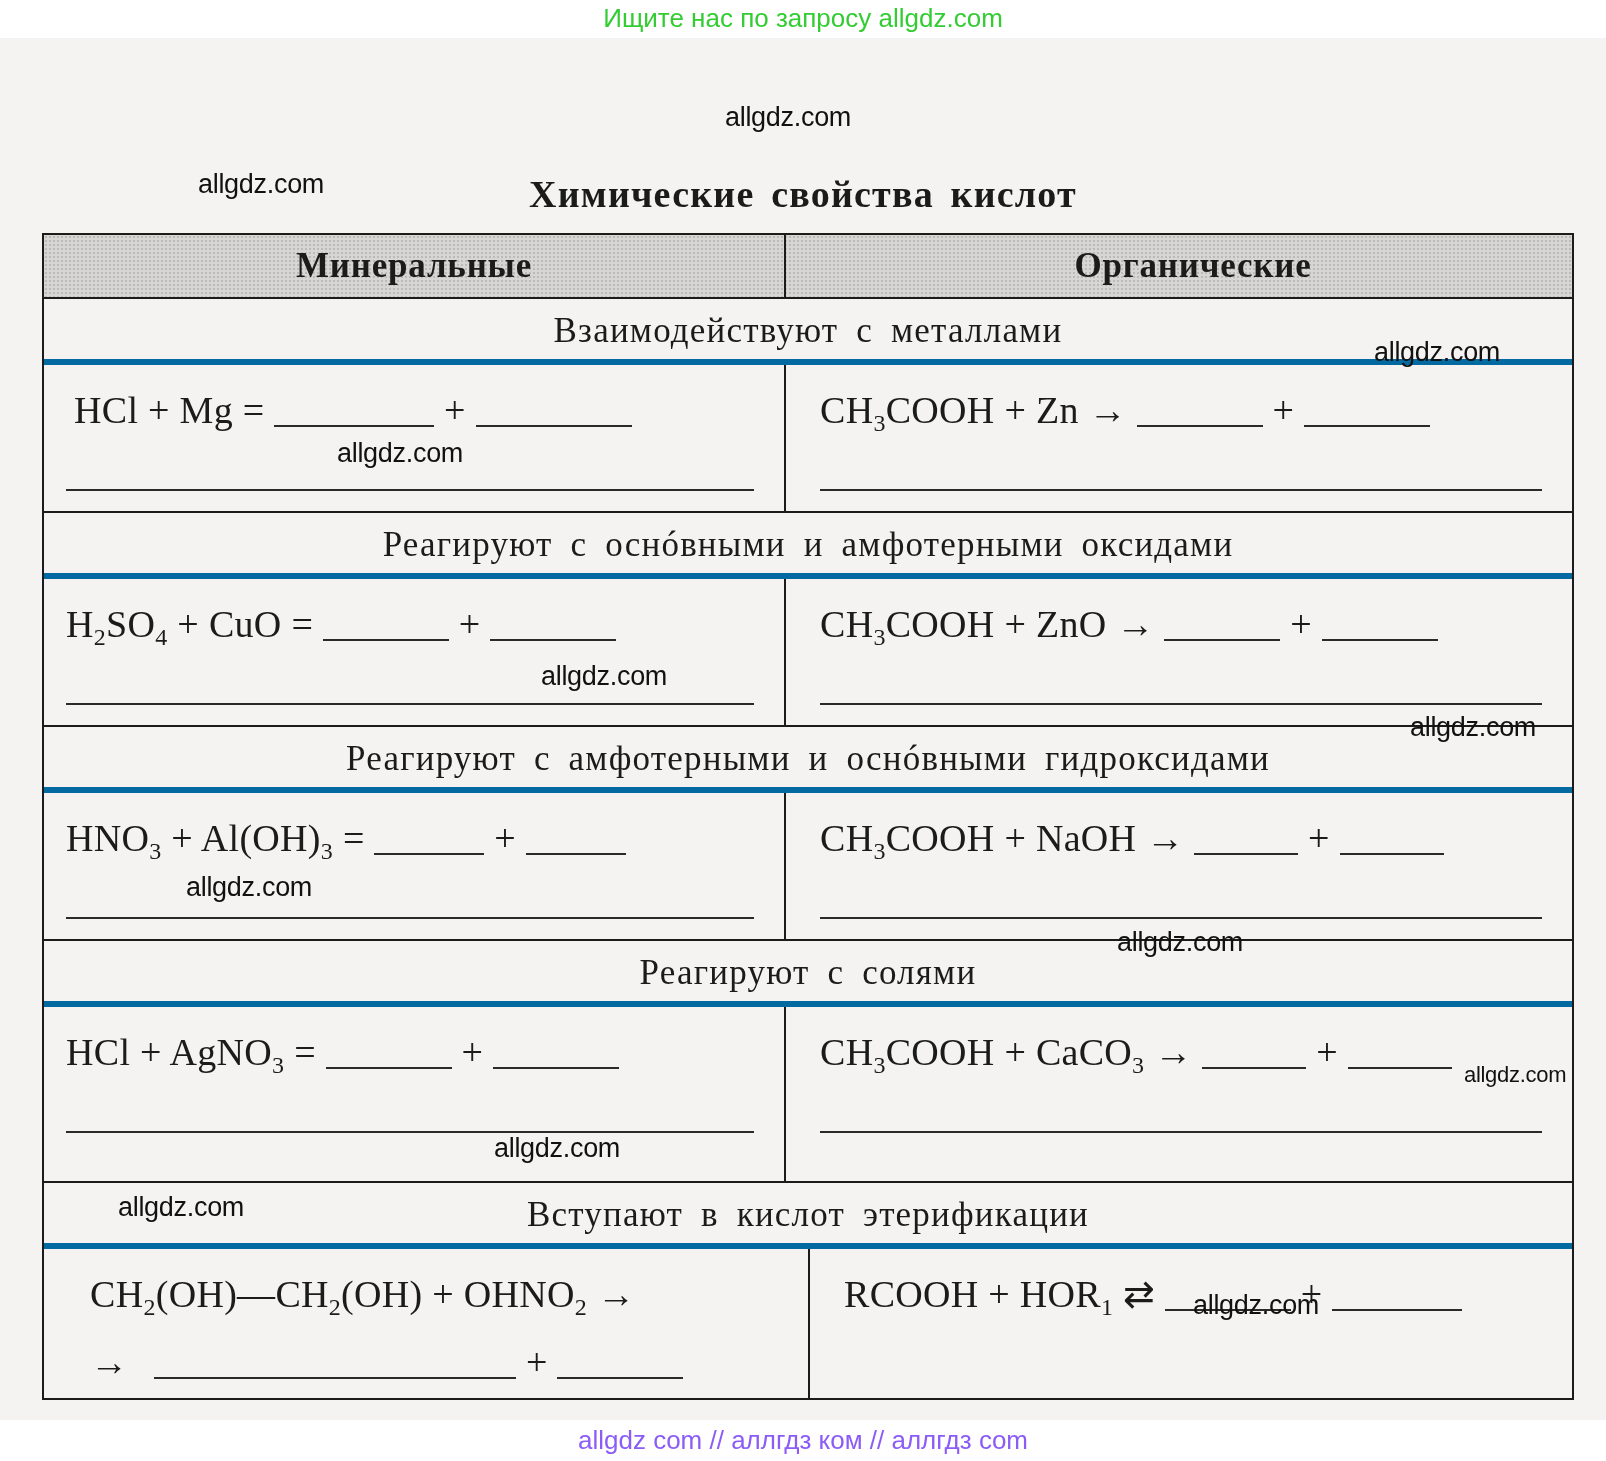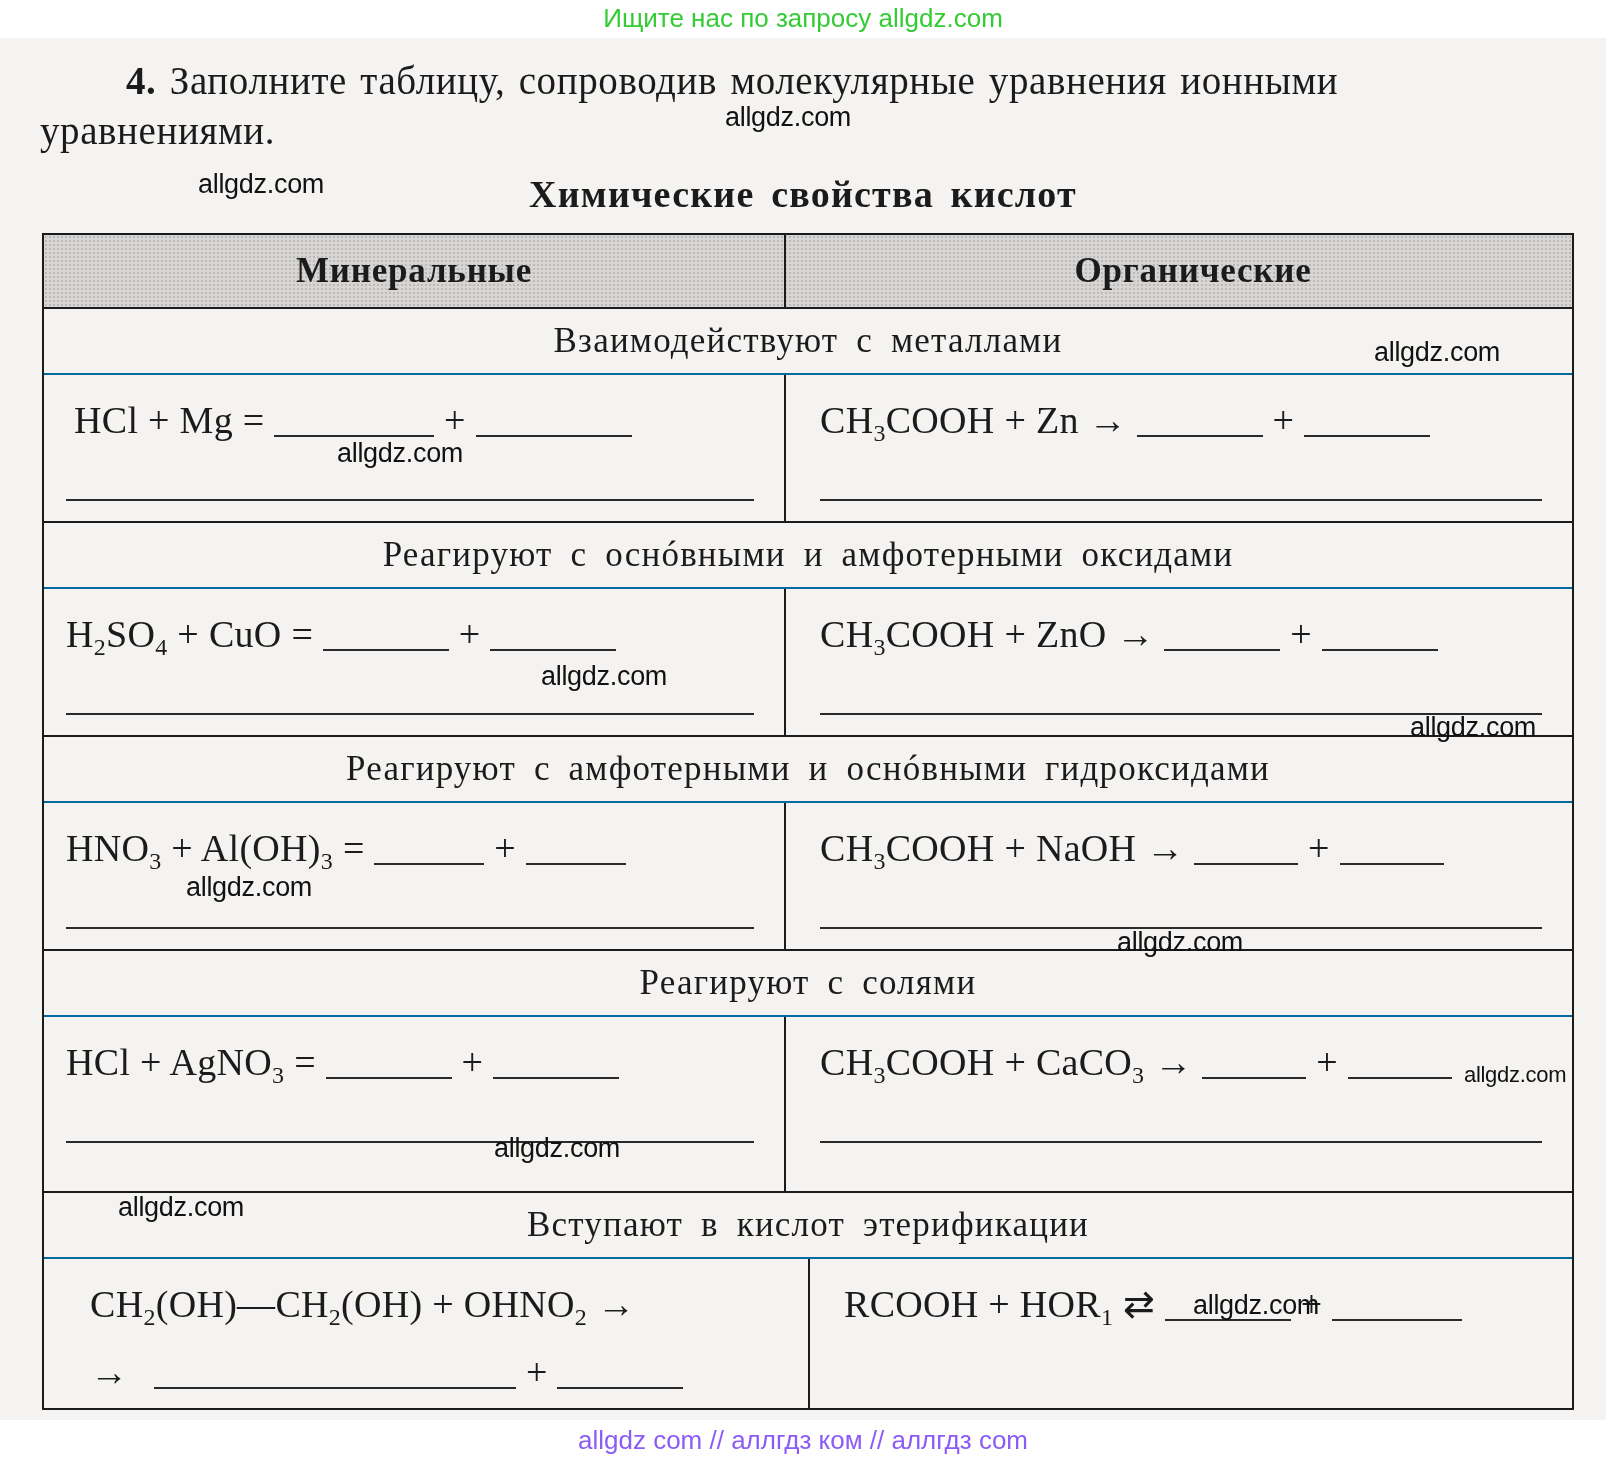--- a/index.html
+++ b/index.html
@@ -34,35 +34,35 @@
     position: absolute; left: 0; top: 134px; width: 1606px; text-align: center;
     font-family: "Liberation Serif", serif; font-weight: bold; font-size: 38px;
     letter-spacing: 1.2px; word-spacing: 6px; color: #1b1b1b;
   }
 
   .tbl {
     position: absolute; left: 42px; top: 195px; width: 1532px;
     border: 2px solid #1b1b1b;
   }
   .hdr {
-    display: flex; height: 74px; border-bottom: 2px solid #1b1b1b;
+    display: flex; height: 64px; border-bottom: 2px solid #1b1b1b;
     background-color: #d8d6d4;
     background-image: radial-gradient(#bcbab8 0.8px, transparent 1px);
     background-size: 4px 4px;
     gap: 28px;
   }
   .hdr .cell {
     display: flex; align-items: center; justify-content: center;
     font-family: "Liberation Serif", serif; font-weight: bold; font-size: 35px; letter-spacing: 0.8px;
   }
   .col-l { width: 742px; border-right: 2px solid #1b1b1b; }
   .col-r { flex: 1; }
 
   .sec {
-    height: 66px; border-bottom: 2px solid #0369a1; text-align: center;
+    height: 66px; border-bottom: 6px solid #0369a1; text-align: center;
     font-family: "Liberation Serif", serif; font-size: 35px; line-height: 64px;
     letter-spacing: 1.2px; word-spacing: 8px;
   }
   .row { display: flex; border-bottom: 2px solid #1b1b1b; }
   .row.last { border-bottom: none; margin-left: 24px; }
   .row .cell { position: relative; padding: 0 22px; }
   .eq {
     font-family: "Liberation Serif", serif; font-size: 38px; line-height: 38px;
     white-space: nowrap; letter-spacing: 0.3px;
   }
@@ -81,21 +81,20 @@
     color: #111111; white-space: nowrap; letter-spacing: -0.3px;
   }
 </style>
 </head>
 <body>
 
 <div class="top-banner">Ищите нас по запросу allgdz.com</div>
 
 <div class="page">
 
-  <div class="task"><span class="num">4.</span> <span>Заполните таблицу, сопроводив молекулярные уравнения ионными уравнениями.</span></div>
 
   <div class="table-title">Химические свойства кислот</div>
 
   <div class="tbl">
     <div class="hdr">
       <div class="cell col-l">Минеральные</div>
       <div class="cell col-r">Органические</div>
     </div>
 
     <div class="sec">Взаимодействуют с металлами</div>

